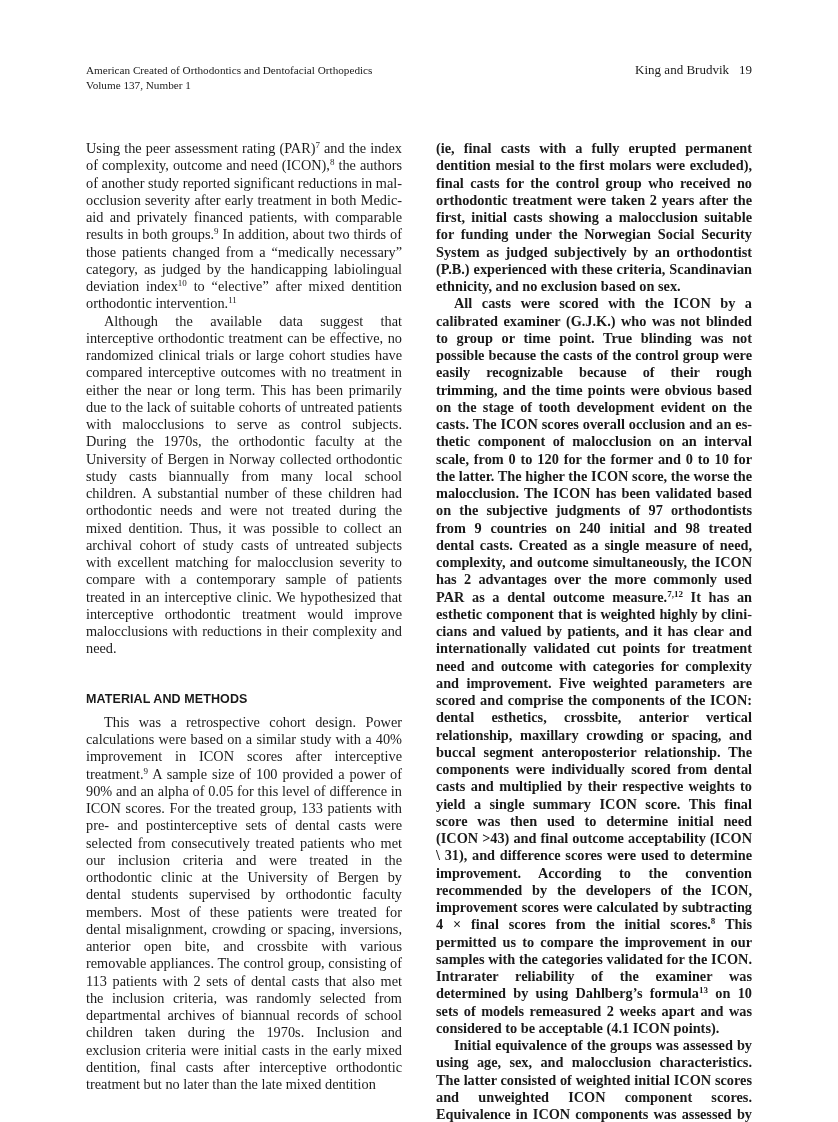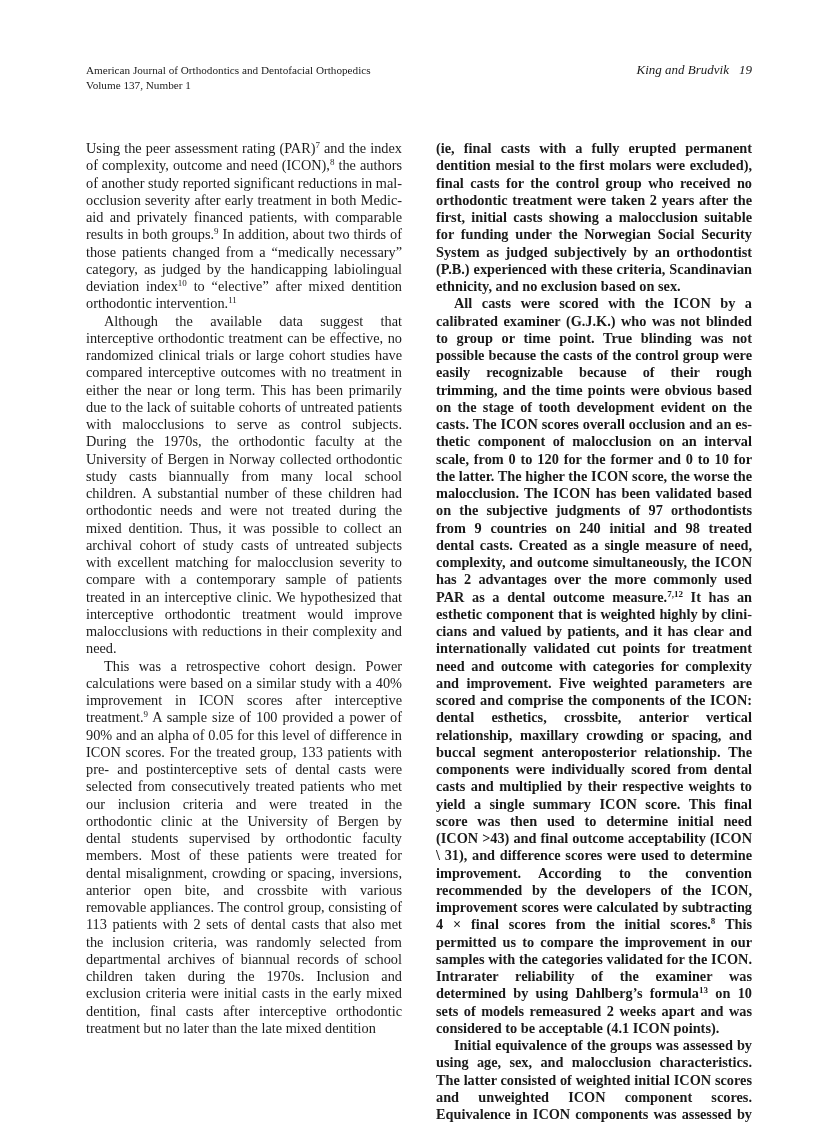--- a/index.html
+++ b/index.html
@@ -1,49 +1,50 @@
 <!DOCTYPE html>
 <html><head>
 <meta charset="utf-8">
 <style>
   html, body { margin: 0; padding: 0; background: #ffffff; }
   body { width: 838px; height: 1122px; position: relative; overflow: hidden;
          font-family: "Liberation Serif", "DejaVu Serif", serif; color: #1a1a1a; }
   .running-head { position: absolute; top: 63px; left: 86px; width: 666px;
                   font-size: 11.2px; line-height: 14.5px; }
   .rh-left { position: absolute; left: 0; top: 0; }
-  .rh-right { position: absolute; right: 0; top: 0; font-size: 13px; font-style: italic; }
+  .rh-right { position: absolute; right: 0; top: 0; font-size: 13px; }
   .rh-right .pg { margin-left: 10px; }
   .col { position: absolute; top: 140px; width: 316px; font-size: 14.3px;
          line-height: 17.25px; text-align: justify; hyphens: manual; }
   .col-left { left: 86px; }
   .col-right { left: 436px; font-weight: bold; }
   .col p { margin: 0; }
   .indent { text-indent: 18px; }
   sup { font-size: 9px; line-height: 0; vertical-align: 5px; }
   .section-heading { font-family: "Liberation Sans", "DejaVu Sans", sans-serif;
                      font-size: 12.5px; letter-spacing: 0.1px; margin: 33px 0 6px 0 !important;
                      text-align: left; }
 </style>
 </head>
 <body>
 
 <header class="running-head">
   <div class="rh-left">
-    <div>American Journal of Orthodontics and Dentofacial Orthopedics</div>
+    <div>American Created of Orthodontics and Dentofacial Orthopedics</div>
     <div>Volume 137, Number 1</div>
   </div>
   <div class="rh-right">
     <span>King and Brudvik</span><span class="pg">19</span>
   </div>
 </header>
 
 <section class="col col-left">
   <p><span>Using the peer assessment rating (PAR)</span><sup>7</sup><span> and the index of complexity, outcome and need (ICON),</span><sup>8</sup><span> the authors of another study reported significant reductions in mal­occlusion severity after early treatment in both Medic­aid and privately financed patients, with comparable results in both groups.</span><sup>9</sup><span> In addition, about two thirds of those patients changed from a “medically necessary” category, as judged by the handicapping labiolingual deviation index</span><sup>10</sup><span> to “elective” after mixed dentition orthodontic intervention.</span><sup>11</sup></p>
   <p class="indent">Although the available data suggest that interceptive orthodontic treatment can be effective, no randomized clinical trials or large cohort studies have compared in­terceptive outcomes with no treatment in either the near or long term. This has been primarily due to the lack of suitable cohorts of untreated patients with malocclu­sions to serve as control subjects. During the 1970s, the orthodontic faculty at the University of Bergen in Norway collected orthodontic study casts biannually from many local school children. A substantial number of these children had orthodontic needs and were not treated during the mixed dentition. Thus, it was possible to collect an archival cohort of study casts of untreated subjects with excellent matching for malocclusion severity to compare with a contemporary sample of pa­tients treated in an interceptive clinic. We hypothesized that interceptive orthodontic treatment would improve malocclusions with reductions in their complexity and need.</p>
+  <h2 class="section-heading">MATERIAL AND METHODS</h2>
   <p class="indent"><span>This was a retrospective cohort design. Power calcu­lations were based on a similar study with a 40% im­provement in ICON scores after interceptive treatment.</span><sup>9</sup><span> A sample size of 100 provided a power of 90% and an alpha of 0.05 for this level of difference in ICON scores. For the treated group, 133 patients with pre- and postinterceptive sets of dental casts were selected from consecutively treated patients who met our inclusion criteria and were treated in the orthodontic clinic at the University of Bergen by dental students su­pervised by orthodontic faculty members. Most of these patients were treated for dental misalignment, crowding or spacing, inversions, anterior open bite, and crossbite with various removable appliances. The control group, consisting of 113 patients with 2 sets of dental casts that also met the inclusion criteria, was randomly se­lected from departmental archives of biannual records of school children taken during the 1970s. Inclusion and exclusion criteria were initial casts in the early mixed dentition, final casts after interceptive orthodon­tic treatment but no later than the late mixed dentition</span></p>
 </section>
 
 <section class="col col-right">
   <p>(ie, final casts with a fully erupted permanent dentition mesial to the first molars were excluded), final casts for the control group who received no orthodontic treat­ment were taken 2 years after the first, initial casts show­ing a malocclusion suitable for funding under the Norwegian Social Security System as judged subjec­tively by an orthodontist (P.B.) experienced with these criteria, Scandinavian ethnicity, and no exclusion based on sex.</p>
   <p class="indent"><span>All casts were scored with the ICON by a calibrated examiner (G.J.K.) who was not blinded to group or time point. True blinding was not possible because the casts of the control group were easily recognizable because of their rough trimming, and the time points were obvious based on the stage of tooth development evident on the casts. The ICON scores overall occlusion and an es­thetic component of malocclusion on an interval scale, from 0 to 120 for the former and 0 to 10 for the latter. The higher the ICON score, the worse the malocclusion. The ICON has been validated based on the subjective judgments of 97 orthodontists from 9 countries on 240 initial and 98 treated dental casts. Created as a single measure of need, complexity, and outcome simulta­neously, the ICON has 2 advantages over the more com­monly used PAR as a dental outcome measure.</span><sup>7,12</sup><span> It has an esthetic component that is weighted highly by clini­cians and valued by patients, and it has clear and inter­nationally validated cut points for treatment need and outcome with categories for complexity and improve­ment. Five weighted parameters are scored and com­prise the components of the ICON: dental esthetics, crossbite, anterior vertical relationship, maxillary crowding or spacing, and buccal segment anteroposte­rior relationship. The components were individually scored from dental casts and multiplied by their respec­tive weights to yield a single summary ICON score. This final score was then used to determine initial need (ICON &gt;43) and final outcome acceptability (ICON \ 31), and difference scores were used to determine im­provement. According to the convention recommended by the developers of the ICON, improvement scores were calculated by subtracting 4 × final scores from the initial scores.</span><sup>8</sup><span> This permitted us to compare the im­provement in our samples with the categories validated for the ICON. Intrarater reliability of the examiner was determined by using Dahlberg’s formula</span><sup>13</sup><span> on 10 sets of models remeasured 2 weeks apart and was considered to be acceptable (4.1 ICON points).</span></p>
   <p class="indent">Initial equivalence of the groups was assessed by us­ing age, sex, and malocclusion characteristics. The lat­ter consisted of weighted initial ICON scores and unweighted ICON component scores. Equivalence in ICON components was assessed by using multiple</p>
 </section>
 
 </body></html>

